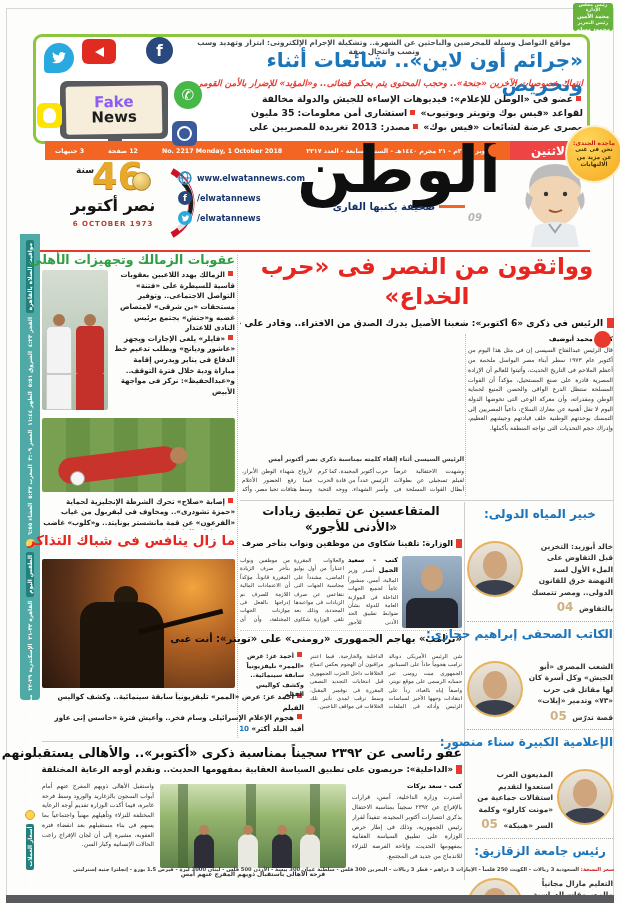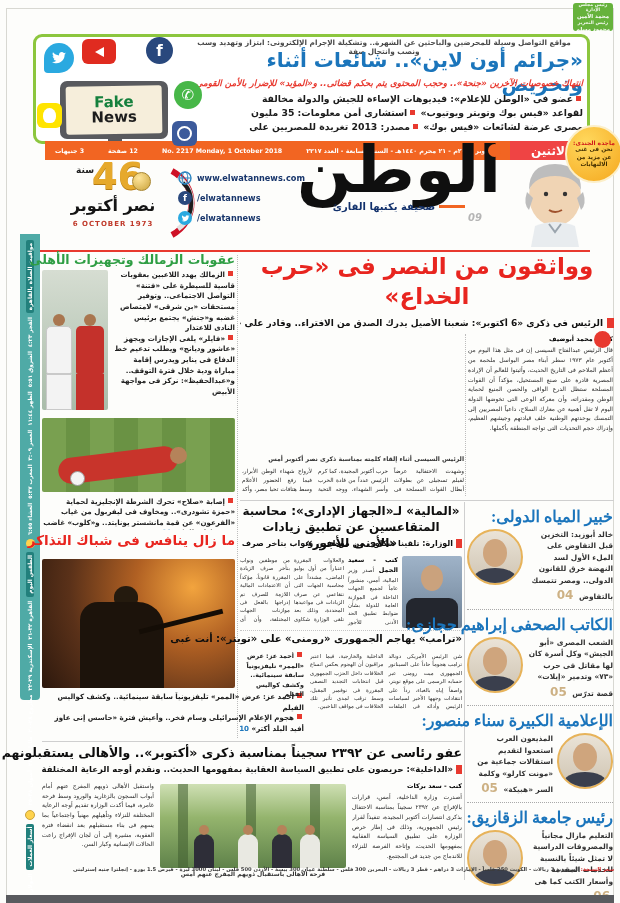--- a/index.html
+++ b/index.html
@@ -10,21 +10,21 @@
   .banner{position:absolute;left:33px;top:34px;width:551px;height:104px;border:3px solid #8cc63e;border-radius:9px;background:#fff;}
   .b-top{position:absolute;right:4px;top:1px;width:398px;font-size:7.3px;font-weight:bold;color:#4a4a4a;text-align:center;}
   .b-head{position:absolute;right:4px;top:11px;width:396px;font-size:20px;font-weight:900;color:#1b75bb;text-align:right;letter-spacing:-.5px;}
   .b-sub{position:absolute;right:4px;top:41px;width:396px;font-size:8.8px;font-weight:bold;color:#e8392f;text-align:right;font-style:italic;}
   .b-bul{position:absolute;right:4px;top:55px;width:350px;font-size:9.3px;font-weight:bold;color:#1b1b1b;line-height:1.5;text-align:right;overflow:hidden;height:44px;}
   .mk{display:inline-block;width:5px;height:5px;background:#e8392f;margin:0 2px 1px 3px;}
   .mkb{display:inline-block;width:7px;height:10px;background:#e8392f;flex:0 0 auto;}
   .pgblue{color:#1b75bb;font-weight:900;direction:ltr;display:inline-block;}
   .monitor{position:absolute;left:24px;top:44px;width:108px;height:58px;background:#595a5e;border-radius:7px;padding:5px 6px;box-sizing:border-box;z-index:2;}
   .screen{width:100%;height:100%;background:#f6eedb;border-radius:3px;display:flex;flex-direction:column;align-items:center;justify-content:center;line-height:1;transform:rotate(-1deg);}
-  .fk1{color:#15803d;font-size:15px;font-weight:900;}
+  .fk1{color:#8b5cf6;font-size:15px;font-weight:900;}
   .fk2{color:#1d1d1d;font-size:15px;font-weight:900;}
   .mon-neck{position:absolute;left:72px;top:102px;width:14px;height:8px;background:#595a5e;}
   .mon-base{position:absolute;left:56px;top:109px;width:46px;height:5px;background:#595a5e;border-radius:2px;}
   .icn{position:absolute;display:flex;align-items:center;justify-content:center;color:#fff;z-index:3;}
   .ic-tw{left:8px;top:6px;width:30px;height:30px;border-radius:50% 50% 50% 4px;background:#2aa9e0;}
   .ic-yt{left:46px;top:2px;width:34px;height:25px;border-radius:6px;background:#e02b20;}
   .tri{width:0;height:0;border-right:9px solid #fff;border-top:5.5px solid transparent;border-bottom:5.5px solid transparent;}
   .ic-fb{left:110px;top:0px;width:27px;height:27px;border-radius:50%;background:#29487d;font-size:15px;font-weight:900;}
   .ic-fb::before{content:"f";}
   .ic-wa{left:138px;top:44px;width:28px;height:28px;border-radius:50%;background:#47b748;font-size:15px;}
@@ -123,22 +123,22 @@
      background:linear-gradient(#cfe0b4 0%,#94b46d 40%,#5f824а 100%);background:linear-gradient(#cfe0b4 0%,#94b46d 40%,#5f824a 100%);}
   .palm{position:absolute;top:0;width:10px;height:100%;background:#3f5d30;opacity:.55;}
   .crowd-fig{position:absolute;bottom:0;width:20px;height:34px;background:#2e2e38;border-radius:9px 9px 0 0;}
   .crowd-fig.w{background:#e9e9e2;}
   .crowd-fig::before{content:"";position:absolute;left:50%;margin-left:-5px;top:-9px;width:10px;height:10px;border-radius:50%;background:#b5835a;}
   .pa-cap{position:absolute;left:160px;top:870px;width:186px;font-size:6px;font-weight:bold;color:#333;text-align:center;}
   
   .sidebar{position:absolute;left:467px;top:502px;width:146px;height:380px;display:flex;flex-direction:column;}
   .sb-item{flex:1;padding:5px 0 4px;border-bottom:1px dotted #a9a9a9;position:relative;}
   .sb-item:last-child{border-bottom:none;}
-  .sb-title{color:#1b75bc;font-size:16px;font-weight:900;text-align:right;white-space:nowrap;letter-spacing:-.3px;font-family:Liberation Serif, serif;}
-  .sb-row{display:flex;gap:4px;margin-top:3px;align-items:flex-start;}
+  .sb-title{color:#1b75bc;font-size:12px;font-weight:900;text-align:center;white-space:nowrap;letter-spacing:-.3px;}
+  .sb-row{display:flex;gap:4px;margin-top:20px;align-items:flex-start;}
   .sb-text{flex:1;font-size:7.4px;font-weight:b old;font-weight:bold;line-height:1.55;color:#333;text-align:right;}
   .sb-page{display:inline-block;color:#cdb184;font-size:12px;font-weight:900;direction:ltr;margin-right:3px;}
   .sb-photo{position:relative;flex:0 0 auto;width:52px;height:52px;border-radius:50%;border:2px solid #e7b35a;overflow:hidden;background:linear-gradient(#eae3d7,#cfc4b2);}
   .sb-photo::before{content:"";position:absolute;left:50%;top:8px;width:24px;height:28px;margin-left:-12px;border-radius:50%;background:#cfa57d;}
   .sb-photo::after{content:"";position:absolute;left:50%;bottom:-7px;width:44px;height:22px;margin-left:-22px;border-radius:50% 50% 0 0;background:#3a3f4d;}
   
   .side-strip{position:absolute;left:20px;top:234px;width:20px;height:466px;background:#4faaa6;border-radius:0 0 4px 4px;}
   .ss-inner{position:absolute;left:0;top:0;width:466px;height:20px;transform-origin:0 0;transform:rotate(-90deg) translateX(-466px);
      display:flex;align-items:center;gap:4px;padding:0 6px;box-sizing:border-box;color:#fff;font-size:5.6px;font-weight:bold;white-space:nowrap;direction:rtl;}
   .ss-label{background:#22807c;padding:1px 3px;border-radius:2px;font-size:5.8px;flex:0 0 auto;}
@@ -352,21 +352,20 @@
     <div class="rifle"></div>
   </div>
   <div class="movie-b2">
     <span class="mk"></span><span>أحمد عز: عرض «الممر» تليفزيونياً سابقة سينمائية.. وكشف كواليس الفيلم</span><br>
     <span class="mk"></span><span>هجوم الإعلام الإسرائيلى وسام فخر.. وأعيش فترة «حاسس إنى عاوز أفيد البلد أكتر»</span>
     <span class="pgblue">10</span>
   </div>
 
   <div class="hline" style="left:240px;top:500px;width:374px;"></div>
   <div class="fin-h">
-    <div>«المالية» لـ«الجهاز الإدارى»: محاسبة</div>
     <div>المتقاعسين عن تطبيق زيادات «الأدنى للأجور»</div>
   </div>
   <div class="fin-sub">
     <span class="mkb" style="height:9px;width:6px;"></span>
     <span>الوزارة: تلقينا شكاوى من موظفين ونواب بتأخر صرف الزيادة المقررة</span>
   </div>
   <div class="fin-body">
     <span class="byline">كتب - سعيد الجمل</span>
     <span>أصدر وزير المالية، أمس، منشوراً عاماً لجميع الجهات الداخلة فى الموازنة العامة للدولة بشأن ضوابط تطبيق الحد الأدنى للأجور والعلاوات المقررة اعتباراً من أول يوليو الماضى، مشدداً على محاسبة الجهات التى تتقاعس عن صرف الزيادات فى مواعيدها المحددة، وذلك بعد تلقى الوزارة شكاوى من موظفين ونواب بتأخر صرف الزيادة المقررة قانوناً، مؤكداً أن الاعتمادات المالية اللازمة للصرف تم إدراجها بالفعل فى موازنات الجهات المختلفة، وأن أى تأخير يعرض المسئولين عنه للمساءلة.</span>
   </div>

